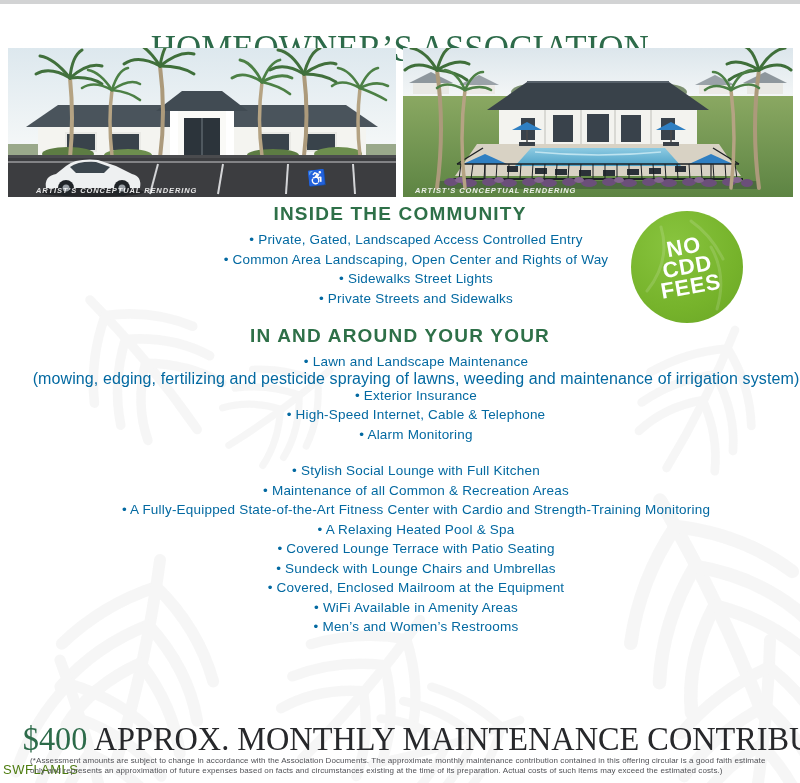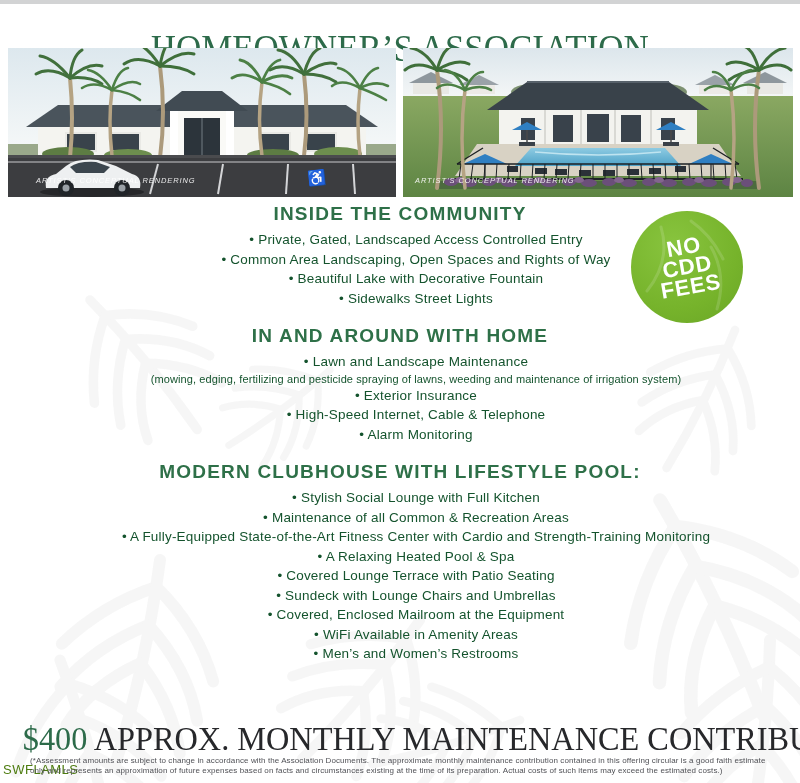--- a/index.html
+++ b/index.html
@@ -13,38 +13,38 @@
 
   .title{position:absolute;top:2px;left:0;width:800px;text-align:center;z-index:2;
          font-family:"Liberation Serif",serif;font-weight:400;font-size:38px;color:#2d6b4a;
          line-height:42px;white-space:nowrap;}
   .title .squeeze{display:inline-block;transform:scaleX(.92);transform-origin:center;}
 
   .photo{position:absolute;top:48px;height:149px;overflow:hidden;z-index:2;background:#dfe7ec;}
   .photo.left{left:8px;width:388px;}
   .photo.right{left:403px;width:390px;}
   .photo svg{display:block;width:100%;height:100%;}
-  .caption{position:absolute;bottom:12px;font-size:7.5px;font-weight:400;font-style:italic;
+  .caption{position:absolute;bottom:2px;font-size:7.5px;font-weight:700;font-style:italic;
            letter-spacing:.9px;color:rgba(255,255,255,.88);white-space:nowrap;}
   .photo.left .caption{left:28px;}
   .photo.right .caption{left:12px;}
 
   .badge{position:absolute;left:631px;top:211px;width:112px;height:112px;border-radius:50%;z-index:3;
          background:radial-gradient(circle at 38% 30%, #88c43e 0%, #76b32b 62%, #69a526 100%);
          display:flex;align-items:center;justify-content:center;}
   .badge-text{transform:rotate(-10deg);text-align:center;color:#fff;font-weight:700;
               font-size:22px;line-height:20px;letter-spacing:.8px;}
   .badge svg.veins{position:absolute;inset:0;}
 
   .content{position:absolute;top:203px;left:0;width:800px;text-align:center;z-index:2;}
   .section{margin:0 0 17px 0;}
   .section-heading{margin:0 0 5px 0;font-size:19px;font-weight:700;color:#2e7048;
                    letter-spacing:1.2px;line-height:22px;}
-  .bullet{font-size:13.5px;color:#14532d;line-height:19.5px;letter-spacing:.2px;white-space:nowrap;padding-left:32px;}
-  .bullet .note{font-size:11px;line-height:14px;letter-spacing:.1px;white-space:nowrap;}
+  .bullet{font-size:13.5px;color:#0369a1;line-height:19.5px;letter-spacing:.2px;white-space:nowrap;padding-left:32px;}
+  .bullet .note{font-size:16px;line-height:14px;letter-spacing:.1px;white-space:nowrap;}
 
   .price-line{position:absolute;top:720px;left:0;width:800px;text-align:center;z-index:2;
               font-family:"Liberation Serif",serif;font-size:34px;line-height:38px;color:#27282b;}
   .price-line .squeeze{display:inline-block;transform:scaleX(.95);transform-origin:center;white-space:nowrap;}
   .price{color:#2d6b4a;}
 
   .disclaimer{position:absolute;top:756px;left:30px;width:740px;z-index:2;text-align:left;
               font-size:8px;line-height:9.5px;color:#505156;letter-spacing:.1px;}
   .watermark{position:absolute;left:3px;top:762px;z-index:1;font-size:13px;color:#4d7c0f;
              letter-spacing:.5px;}
@@ -414,36 +414,35 @@
       <div>CDD</div>
       <div>FEES</div>
     </div>
   </div>
 
   <div class="content">
     <section class="section">
       <h2 class="section-heading">INSIDE THE COMMUNITY</h2>
       <div>
           <div class="bullet">• Private, Gated, Landscaped Access Controlled Entry</div>
-          <div class="bullet">• Common Area Landscaping, Open Spaces and Rights of Way</div>
-          <div class="bullet">• Beautiful Lake with Decorative Fountain</div>
+          <div class="bullet">• Common Area Landscaping, Open Center and Rights of Way</div>
           <div class="bullet">• Sidewalks Street Lights</div>
+          <div class="bullet">• Private Streets and Sidewalks</div>
         </div>
     </section>
     <section class="section">
-      <h2 class="section-heading">IN AND AROUND WITH HOME</h2>
+      <h2 class="section-heading">IN AND AROUND YOUR YOUR</h2>
       <div>
           <div class="bullet">• Lawn and Landscape Maintenance<div class="note">(mowing, edging, fertilizing and pesticide spraying of lawns, weeding and maintenance of irrigation system)</div></div>
           <div class="bullet">• Exterior Insurance</div>
           <div class="bullet">• High-Speed Internet, Cable &amp; Telephone</div>
           <div class="bullet">• Alarm Monitoring</div>
         </div>
     </section>
     <section class="section">
-      <h2 class="section-heading">MODERN CLUBHOUSE WITH LIFESTYLE POOL:</h2>
       <div>
           <div class="bullet">• Stylish Social Lounge with Full Kitchen</div>
           <div class="bullet">• Maintenance of all Common &amp; Recreation Areas</div>
           <div class="bullet">• A Fully-Equipped State-of-the-Art Fitness Center with Cardio and Strength-Training Monitoring</div>
           <div class="bullet">• A Relaxing Heated Pool &amp; Spa</div>
           <div class="bullet">• Covered Lounge Terrace with Patio Seating</div>
           <div class="bullet">• Sundeck with Lounge Chairs and Umbrellas</div>
           <div class="bullet">• Covered, Enclosed Mailroom at the Equipment</div>
           <div class="bullet">• WiFi Available in Amenity Areas</div>
           <div class="bullet">• Men’s and Women’s Restrooms</div>

